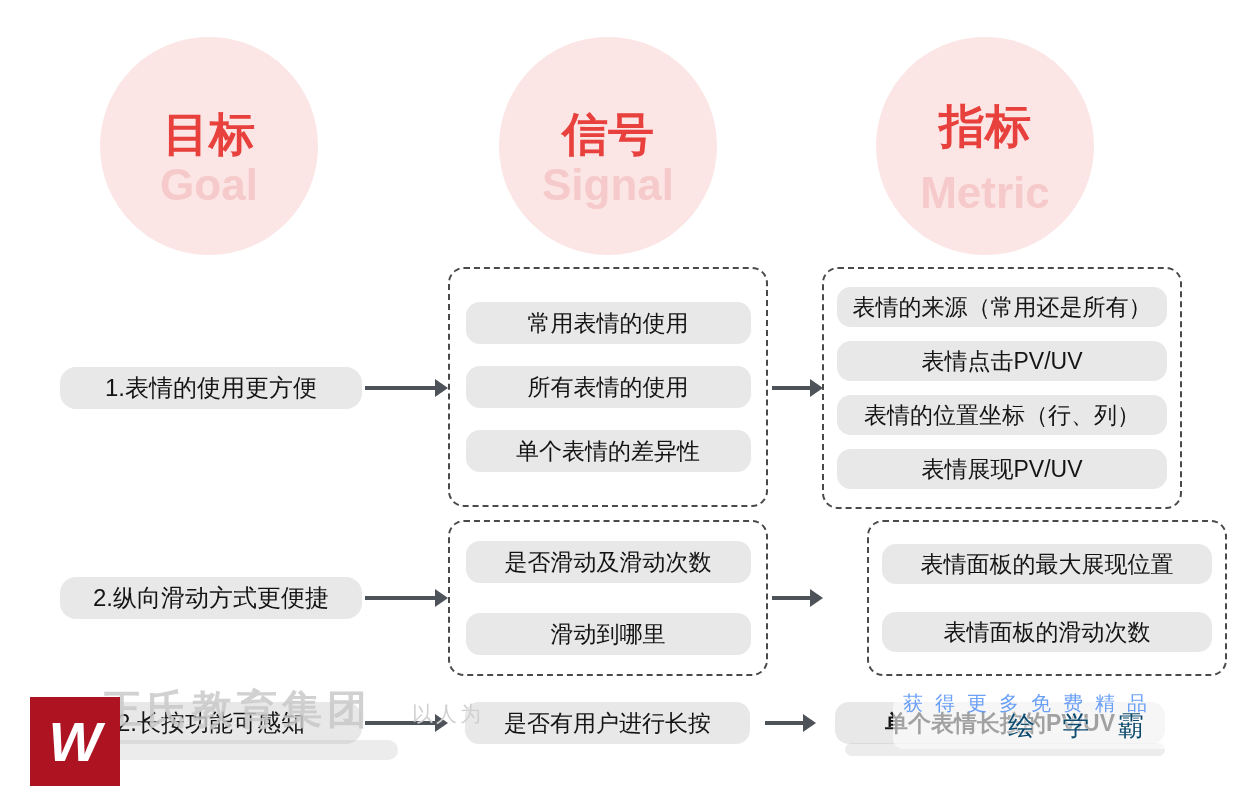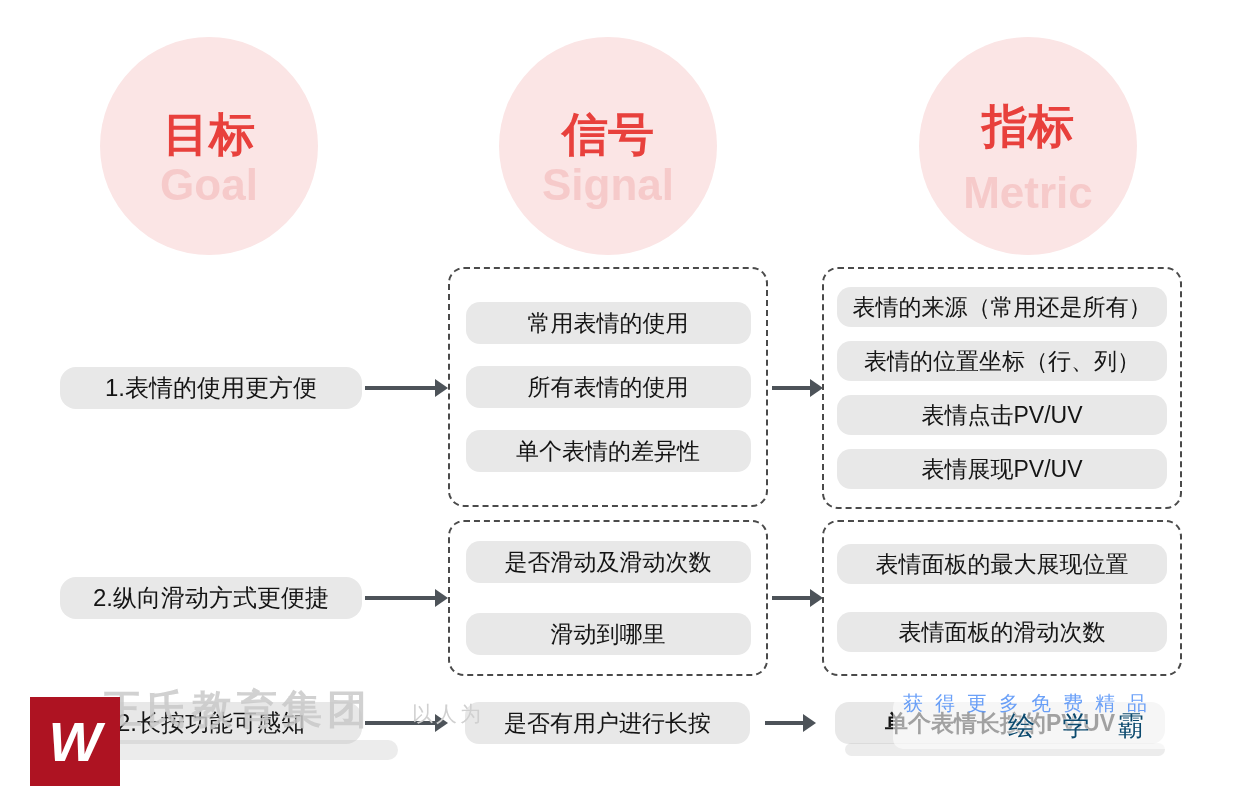--- a/index.html
+++ b/index.html
@@ -7,38 +7,38 @@
   .canvas { position:relative; width:1242px; height:786px; background:#ffffff; overflow:hidden;padding-left:28px; }
 
   
   .circle { position:absolute; width:218px; height:218px; border-radius:50%;
             background:#fbe5e5; display:flex; flex-direction:column;
             align-items:center; justify-content:center; padding-top:26px; box-sizing:border-box; }
   .circle .cn { font-size:46px; font-weight:bold; color:#e8403c; line-height:1.15; }
   .circle .en { font-size:44px; font-weight:bold; color:#f6caca; line-height:1.1; }
   #circle-goal   { left:100px; top:37px; }
   #circle-signal { left:499px; top:37px; }
-  #circle-metric { left:919px; top:37px;gap:16px; }
+  #circle-metric { left:876px; top:37px;gap:16px; }
 
   
   .pill { background:#e8e8e8; border-radius:14px; display:flex; align-items:center;
           justify-content:center; font-size:23px; color:#141414; white-space:nowrap; }
   .goal-pill { position:absolute; left:60px; width:302px; height:42px; border-radius:16px; font-size:24px; }
   .lone-pill { position:absolute; height:42px; }
 
   
   .group { position:absolute; border:2px dashed #4a4a4a; border-radius:16px;
            display:flex; flex-direction:column; align-items:center; justify-content:center;
            box-sizing:border-box; }
   .group .pill { width:285px; height:42px; }
   .group.metric .pill { width:330px; height:40px; }
   #signal-group-1 { left:448px; top:267px; width:320px; height:240px; gap:22px; }
   #metric-group-1 { left:822px; top:267px; width:360px; height:242px; gap:14px; }
   #signal-group-2 { left:448px; top:520px; width:320px; height:156px; gap:30px; }
-  #metric-group-2 { left:822px; top:520px; width:360px; height:156px; gap:28px; }
+  #metric-group-2 { left:867px; top:520px; width:360px; height:156px; gap:28px; }
 
   
   .arrow { position:absolute; height:4px; background:#4d5359; }
   .arrow::after { content:""; position:absolute; right:-13px; top:-7px;
                   border-left:13px solid #4d5359; border-top:9px solid transparent;
                   border-bottom:9px solid transparent; }
   .arrow.long { width:70px; }
   .arrow.short { width:38px; }
 
   
@@ -81,22 +81,22 @@
   <div class="pill goal-pill" style="top:367px;">1.表情的使用更方便</div>
   <div class="arrow long" style="left:365px; top:386px;"></div>
   <div class="group" id="signal-group-1">
     <div class="pill">常用表情的使用</div>
     <div class="pill">所有表情的使用</div>
     <div class="pill">单个表情的差异性</div>
   </div>
   <div class="arrow short" style="left:772px; top:386px;"></div>
   <div class="group metric" id="metric-group-1">
     <div class="pill">表情的来源（常用还是所有）</div>
+    <div class="pill">表情点击PV/UV</div>
     <div class="pill">表情的位置坐标（行、列）</div>
-    <div class="pill">表情点击PV/UV</div>
     <div class="pill">表情展现PV/UV</div>
   </div>
 
   <div class="pill goal-pill" style="top:577px;">2.纵向滑动方式更便捷</div>
   <div class="arrow long" style="left:365px; top:596px;"></div>
   <div class="group" id="signal-group-2">
     <div class="pill">是否滑动及滑动次数</div>
     <div class="pill">滑动到哪里</div>
   </div>
   <div class="arrow short" style="left:772px; top:596px;"></div>

